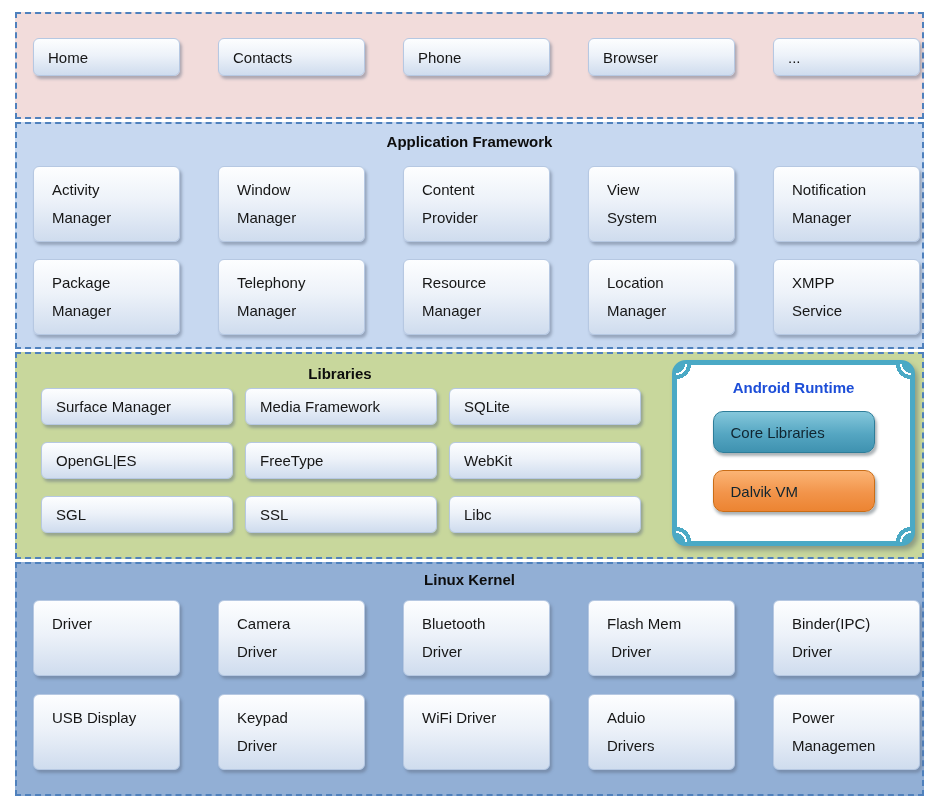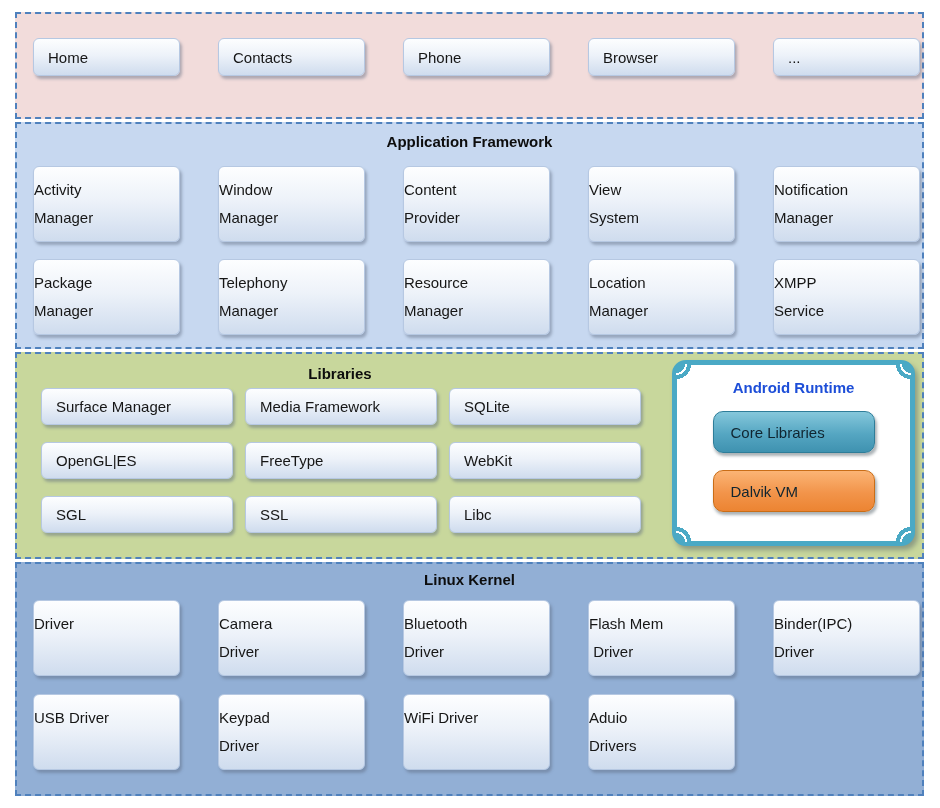--- a/index.html
+++ b/index.html
@@ -30,21 +30,21 @@
   .grid-lib    { display:grid; grid-template-columns:repeat(3,192px); column-gap:12px;
                  row-gap:17px; grid-auto-rows:37px; margin-top:4px; padding-left:16px; }
 
   
   .pill { box-sizing:border-box; border-radius:6px;
           background:linear-gradient(180deg,#fdfeff 0%,#edf2f9 45%,#cfdcee 100%);
           border:1px solid #b6c8e2;
           box-shadow:2px 3px 3px rgba(92,104,126,0.45);
           color:#161616; font-size:15px; }
   .pill-short { display:flex; align-items:center; padding-left:14px; }
-  .pill-tall  { padding:9px 6px 0 0; line-height:28px; }
+  .pill-tall  { padding:9px 6px 0 18px; line-height:28px; }
   .pill-tall div { white-space:pre; }
 
   
   .plaque { position:absolute; left:655px; top:6px; width:243px; height:186px;
             box-sizing:border-box; background:#ffffff;
             border:5px solid #4aa9c5; border-radius:14px;
             box-shadow:3px 4px 5px rgba(70,85,100,0.45); }
   .bite { position:absolute; width:16px; height:16px; }
   .bite-tl { left:-1px;  top:-1px;
     background:radial-gradient(circle at 0 0,      #4aa9c5 9px,#ffffff 9px 11px,#4aa9c5 11px 15px,rgba(0,0,0,0) 15px); }
@@ -202,29 +202,33 @@
       </div>
       <div class="pill pill-tall">
         <div>Flash Mem</div>
           <div>&nbsp;Driver</div>
       </div>
       <div class="pill pill-tall">
         <div>Binder(IPC)</div>
           <div>Driver</div>
       </div>
       <div class="pill pill-tall">
-        <div>USB Driver</div>
+        <div>USB Display</div>
       </div>
       <div class="pill pill-tall">
         <div>Keypad</div>
           <div>Driver</div>
       </div>
       <div class="pill pill-tall">
         <div>WiFi Driver</div>
       </div>
       <div class="pill pill-tall">
         <div>Aduio</div>
           <div>Drivers</div>
       </div>
+      <div class="pill pill-tall">
+        <div>Power</div>
+          <div>Managemen</div>
+      </div>
     </div>
   </div>
 
 </div>
 
 </body></html>

